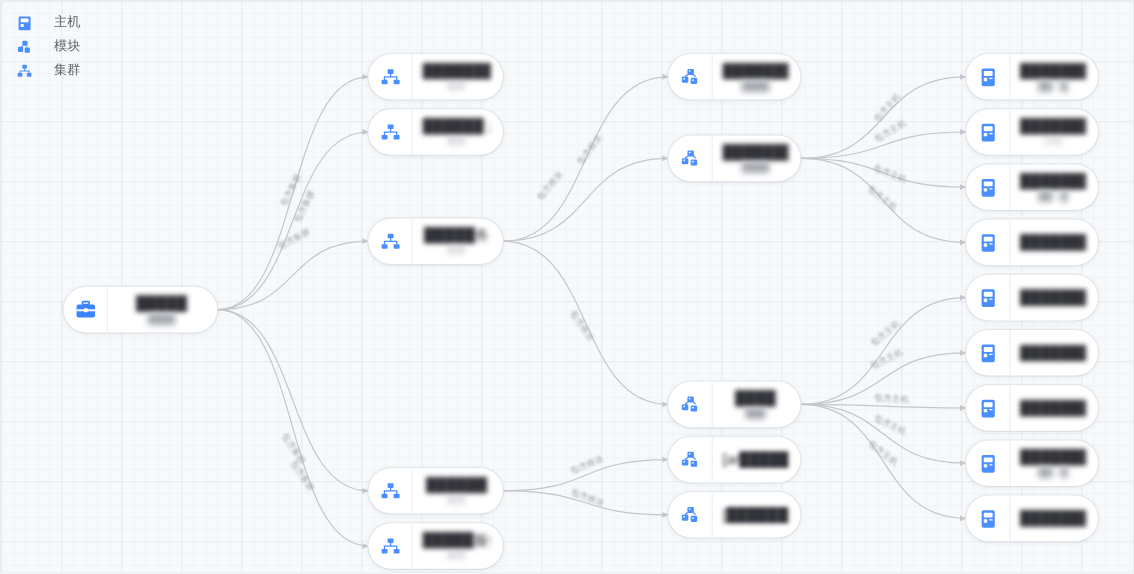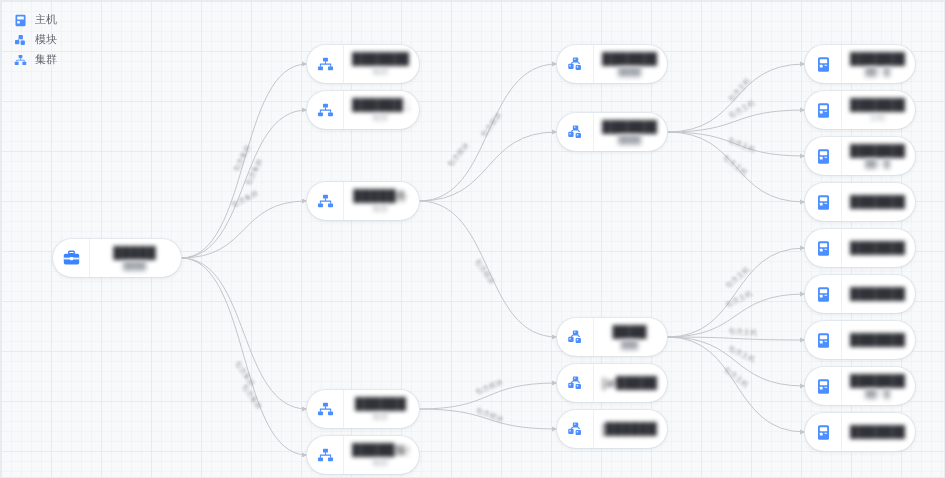--- a/index.html
+++ b/index.html
@@ -20,21 +20,21 @@
     background-position:0 0,0 0,0 0,0 0;
     border:1px solid #e7ecf0;
     box-sizing:border-box;
   }
 
   
   #legend{
     position:absolute;left:13px;top:11px;z-index:40;
     display:flex;flex-direction:column;gap:5px;
   }
-  .legend-row{display:flex;align-items:center;gap:8px;height:15px;}
+  .legend-row{display:flex;align-items:center;gap:18px;height:15px;}
   .legend-label{
     font-size:11px;color:#63656e;line-height:15px;white-space:nowrap;
   }
   .legend-ico{width:13px;height:13px;display:block;flex:none;}
 
   
   #edges{position:absolute;left:0;top:0;width:945px;height:478px;z-index:5;}
   .edge-path{fill:none;stroke:#c4c6cc;stroke-width:1;}
   .edge-label{
     font-family:"Liberation Sans","DejaVu Sans",sans-serif;

